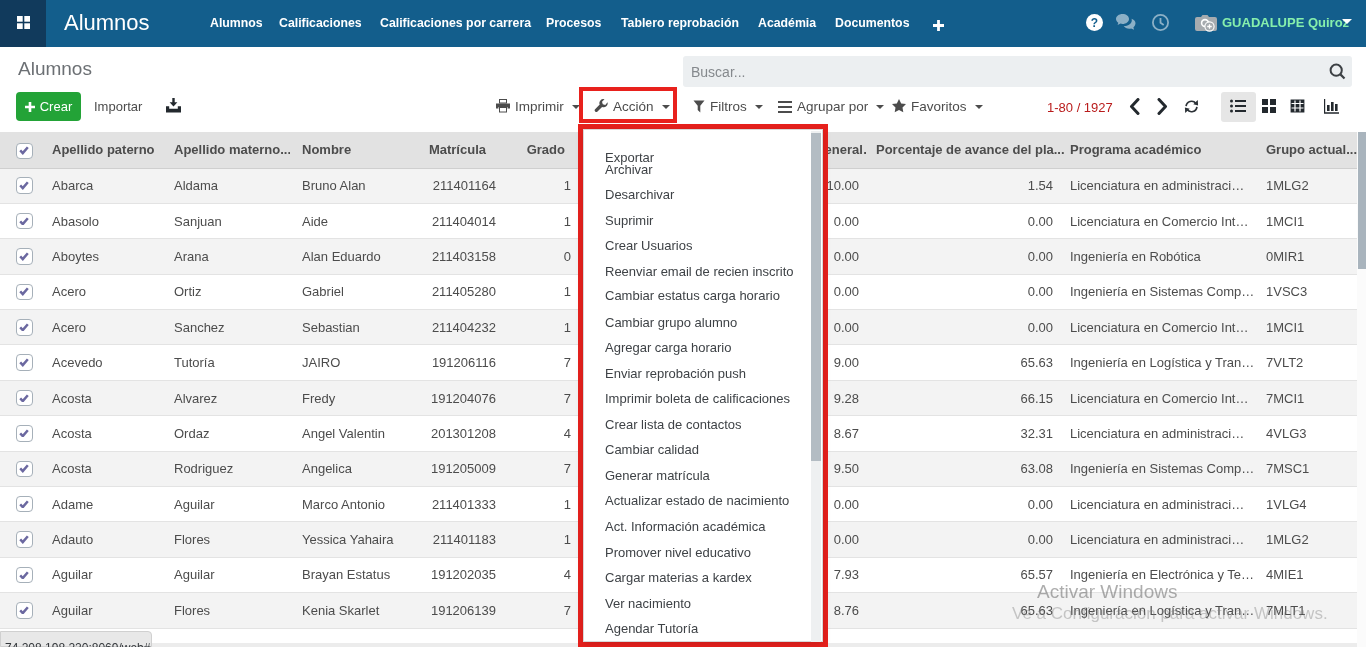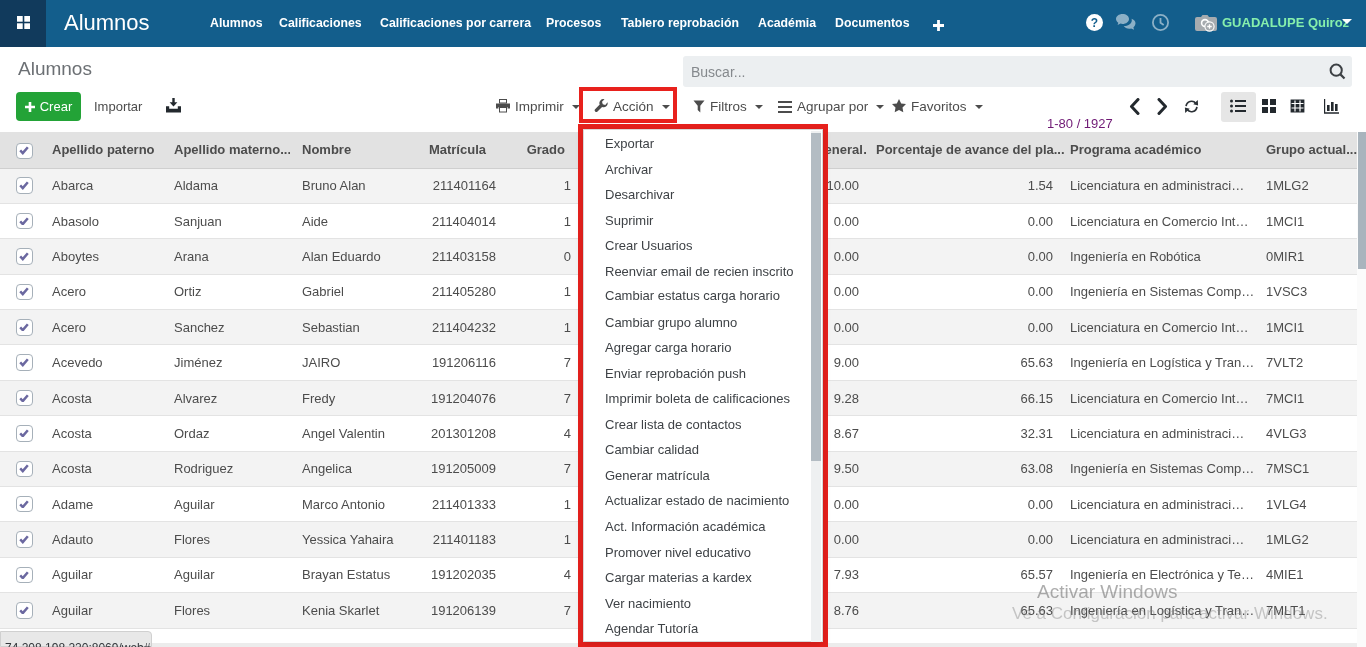--- a/index.html
+++ b/index.html
@@ -26,21 +26,21 @@
 #searchph { position:absolute; left:8px; top:8px; font-size:14px; color:#85898d; }
 #searchmag { position:absolute; right:6px; top:7px; }
 
 #btncrear { position:absolute; left:16px; top:92px; width:65px; height:29px; background:#23a337; border-radius:4px; color:#fff; font-size:13px; display:flex; align-items:center; justify-content:center; }
 #btnimportar { position:absolute; left:94px; top:99px; font-size:13px; color:#4c4c4c; }
 #btndl { position:absolute; left:166px; top:98px; }
 
 .tbtn { position:absolute; top:99px; font-size:13.5px; color:#4c4c4c; white-space:nowrap; }
 .tbtn svg { vertical-align:-2px; margin-right:5px; }
 .caret { display:inline-block; width:0; height:0; border-left:4.5px solid transparent; border-right:4.5px solid transparent; border-top:4.5px solid #4c4c4c; margin-left:8px; vertical-align:2px; }
-#pager { position:absolute; left:1047px; top:116px; font-size:13px; color:#701a75; }
+#pager { position:absolute; left:1047px; top:100px; font-size:13px; color:#b91c1c; }
 .chev { position:absolute; top:98px; }
 #vswitch-active { position:absolute; left:1221px; top:92px; width:35px; height:30px; background:#e6e6e6; border-radius:3px; }
 .vsw { position:absolute; top:99px; }
 
 
 #tablewrap { position:absolute; left:0; top:132px; width:1357px; }
 table { border-collapse:collapse; table-layout:fixed; width:1357px; font-size:13px; color:#4c4c4c; }
 th, td { overflow:hidden; white-space:nowrap; text-overflow:ellipsis; padding:0 0 0 12px; }
 th { height:36px; background:#e2e2e2; font-weight:700; text-align:left; border-bottom:1px solid #cfcfcf; }
 td { height:35.4px; border-bottom:1px solid #e3e3e3; }
@@ -325,21 +325,21 @@
         </tr>
 <tr>
           <td class="cbc">
             <div class="cb">
               <svg width="10" height="8.5" viewBox="0 0 10 8.5">
                 <path d="M1.2 4.4 l2.6 2.7 L8.8 1.2" fill="none" stroke="#6b68a0" stroke-width="2.5"></path>
               </svg>
             </div>
           </td>
           <td>Acevedo</td>
-          <td>Jiménez</td>
+          <td>Tutoría</td>
           <td>JAIRO</td>
           <td class="num">191206116</td>
           <td class="num grado">7</td>
           <td>Inscrito</td>
           <td class="num" style="padding-right:9px">9.00</td>
           <td class="num">65.63</td>
           <td style="padding-left:5px">Ingeniería en Logística y Tran…</td>
           <td style="padding-left:8px">7VLT2</td>
         </tr>
 <tr class="odd">
@@ -480,21 +480,21 @@
 
 </div>
 
 <div id="hscroll"></div>
 <div id="vscroll">
     <div id="vthumb"></div>
   </div>
 
 <div id="dropdown">
     <div id="ddinner">
-<div class="dditem" style="top:6.0px">Exportar</div>
+<div class="dditem" style="top:20px">Exportar</div>
 <div class="dditem" style="top:31.5px">Archivar</div>
 <div class="dditem" style="top:57.1px">Desarchivar</div>
 <div class="dditem" style="top:82.6px">Suprimir</div>
 <div class="dditem" style="top:108.1px">Crear Usuarios</div>
 <div class="dditem" style="top:133.7px">Reenviar email de recien inscrito</div>
 <div class="dditem" style="top:158px">Cambiar estatus carga horario</div>
 <div class="dditem" style="top:184.7px">Cambiar grupo alumno</div>
 <div class="dditem" style="top:210.2px">Agregar carga horario</div>
 <div class="dditem" style="top:235.8px">Enviar reprobación push</div>
 <div class="dditem" style="top:261.3px">Imprimir boleta de calificaciones</div>

